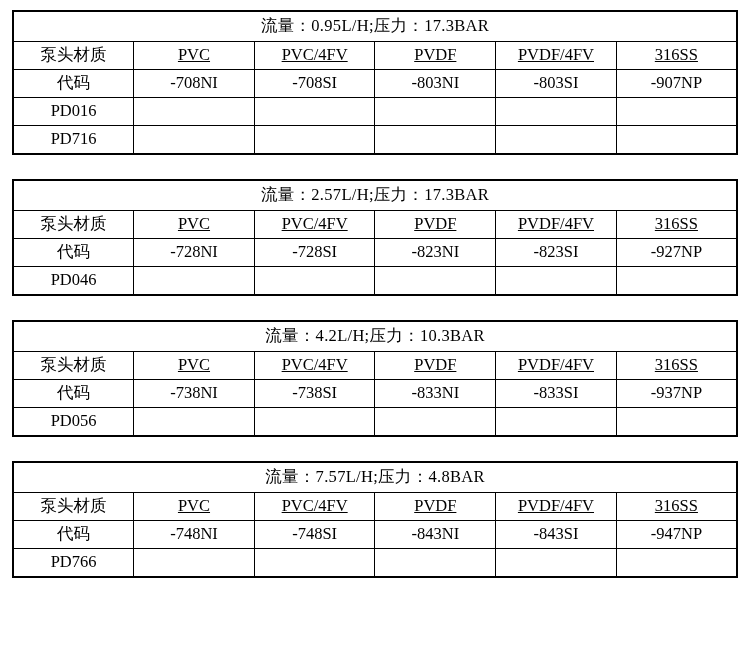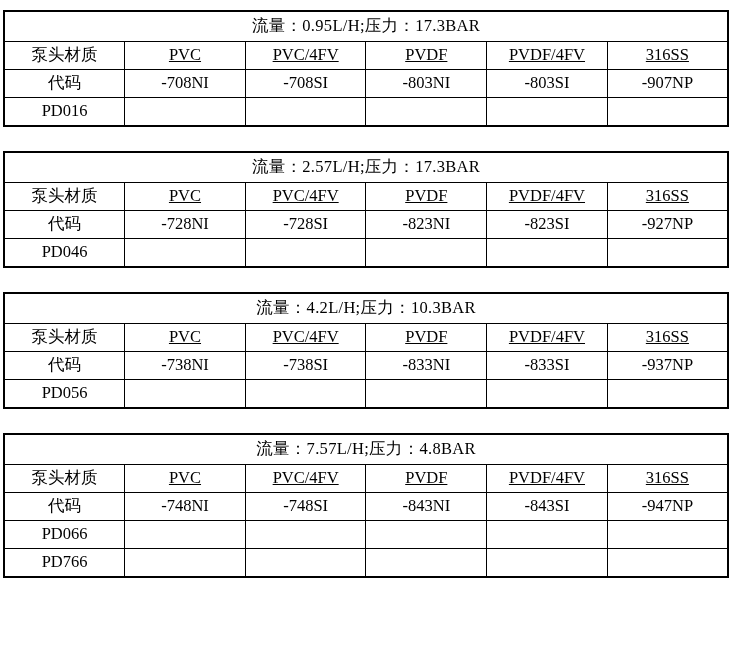--- a/index.html
+++ b/index.html
@@ -11,21 +11,21 @@
     width: 750px;
     height: 669px;
     font-family: "Liberation Serif", "DejaVu Serif", serif;
     color: #000000;
     overflow: hidden;
   }
   .sheet {
     width: 750px;
     height: 669px;
     box-sizing: border-box;
-    padding: 10px 12px 0 3px;
+    padding: 10px 12px 0 12px;
   }
   .spec-table {
     width: 726px;
     border-collapse: collapse;
     table-layout: fixed;
     margin-bottom: 24px;
     border: 2px solid #000000;
   }
   .spec-table td {
     border: 1px solid #000000;
@@ -69,20 +69,28 @@
       <tr>
         <td class="label-cell">代码</td>
         <td class="code-cell">-708NI</td>
         <td class="code-cell">-708SI</td>
         <td class="code-cell">-803NI</td>
         <td class="code-cell">-803SI</td>
         <td class="code-cell">-907NP</td>
       </tr>
       <tr>
         <td class="label-cell">PD016</td>
+        <td class="empty-cell"></td>
+        <td class="empty-cell"></td>
+        <td class="empty-cell"></td>
+        <td class="empty-cell"></td>
+        <td class="empty-cell"></td>
+      </tr>
+      <tr>
+        <td class="label-cell">PD716</td>
         <td class="empty-cell"></td>
         <td class="empty-cell"></td>
         <td class="empty-cell"></td>
         <td class="empty-cell"></td>
         <td class="empty-cell"></td>
       </tr>
     </tbody>
   </table>
 
   <table class="spec-table">
@@ -164,28 +172,20 @@
       </tr>
       <tr>
         <td class="label-cell">代码</td>
         <td class="code-cell">-748NI</td>
         <td class="code-cell">-748SI</td>
         <td class="code-cell">-843NI</td>
         <td class="code-cell">-843SI</td>
         <td class="code-cell">-947NP</td>
       </tr>
       <tr>
-        <td class="label-cell">PD066</td>
-        <td class="empty-cell"></td>
-        <td class="empty-cell"></td>
-        <td class="empty-cell"></td>
-        <td class="empty-cell"></td>
-        <td class="empty-cell"></td>
-      </tr>
-      <tr>
         <td class="label-cell">PD766</td>
         <td class="empty-cell"></td>
         <td class="empty-cell"></td>
         <td class="empty-cell"></td>
         <td class="empty-cell"></td>
         <td class="empty-cell"></td>
       </tr>
     </tbody>
   </table>
 

